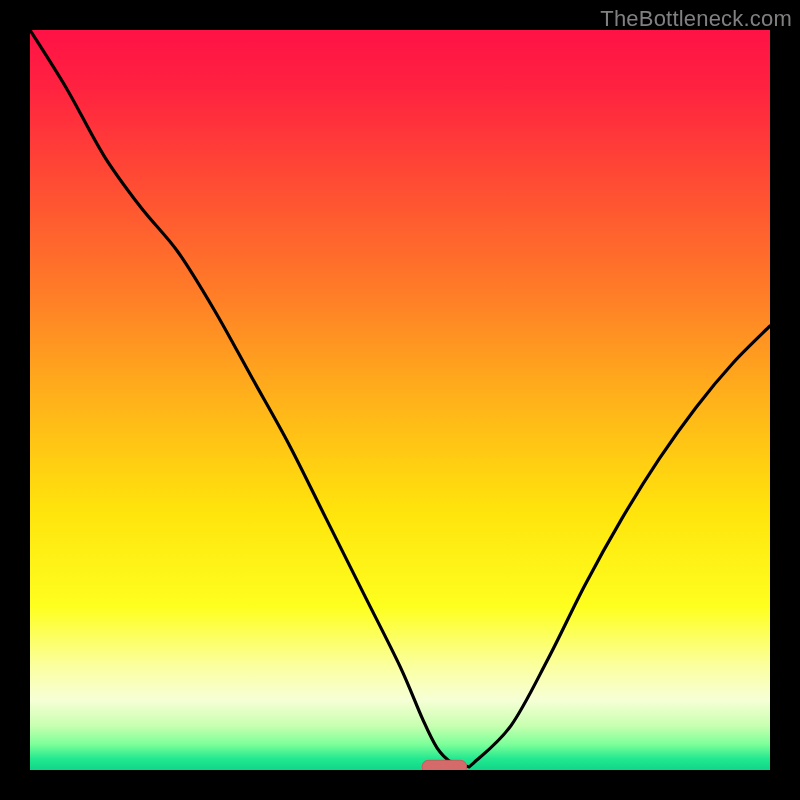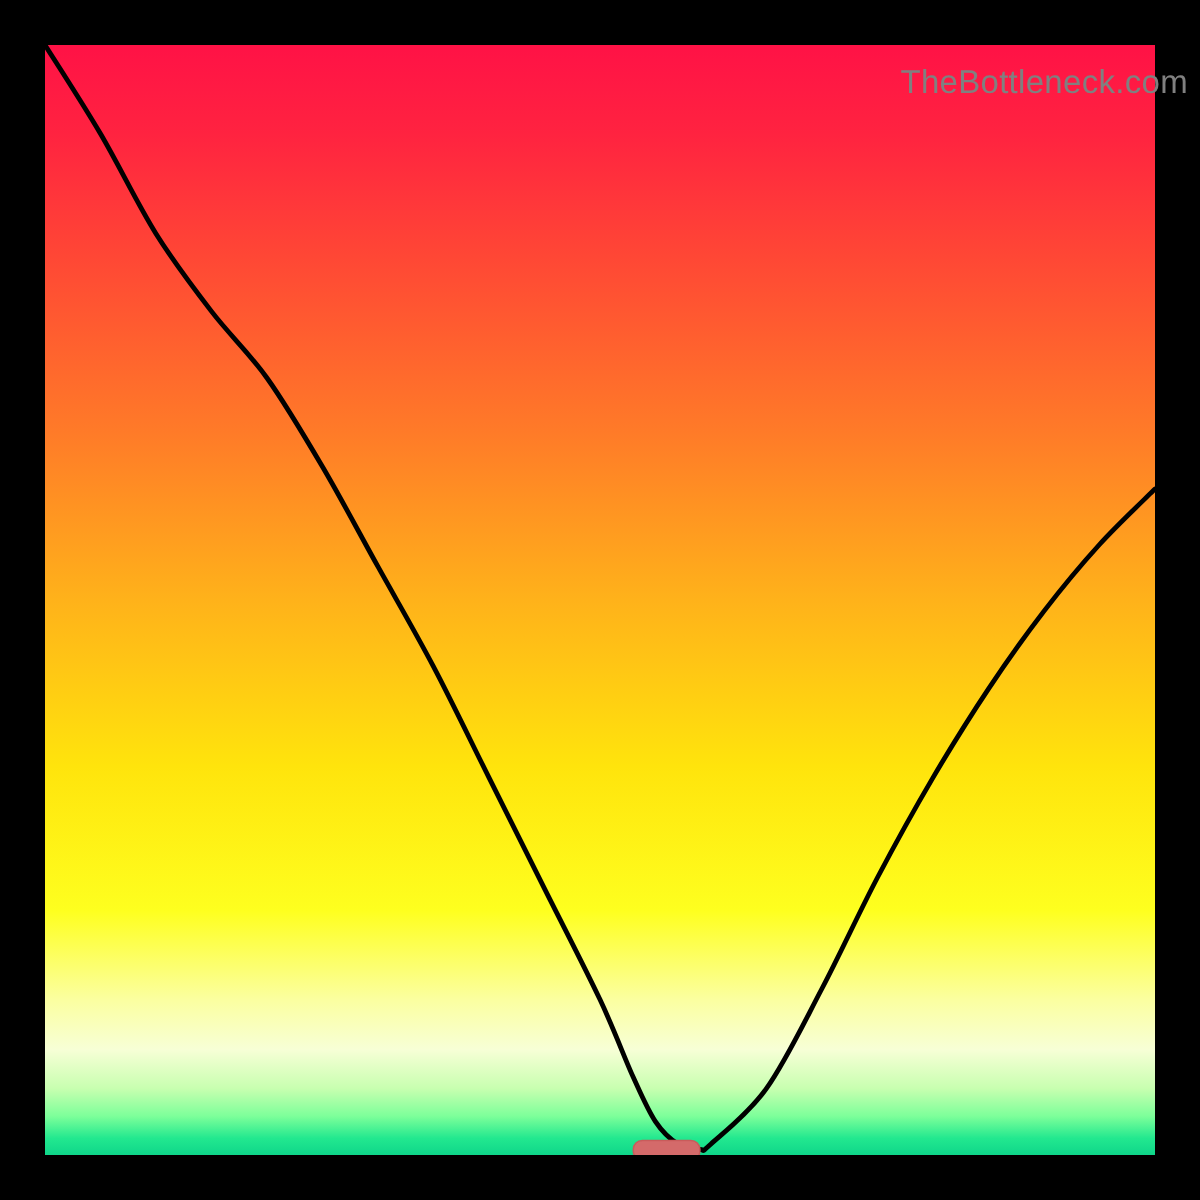--- a/index.html
+++ b/index.html
@@ -26,21 +26,20 @@
     height: 740px;
   }
   .watermark {
     position: absolute;
     top: 6px;
     right: 8px;
     font-family: Arial, Helvetica, sans-serif;
     font-size: 22px;
     color: #808080;
     letter-spacing: 0.2px;
-    margin-top: 36px;
   }
   svg {
     display: block;
   }
 </style>
 </head>
 <body>
 
 <div class="frame">
   <svg class="plot-area" width="740" height="740" viewBox="0 0 740 740" preserveAspectRatio="none">

